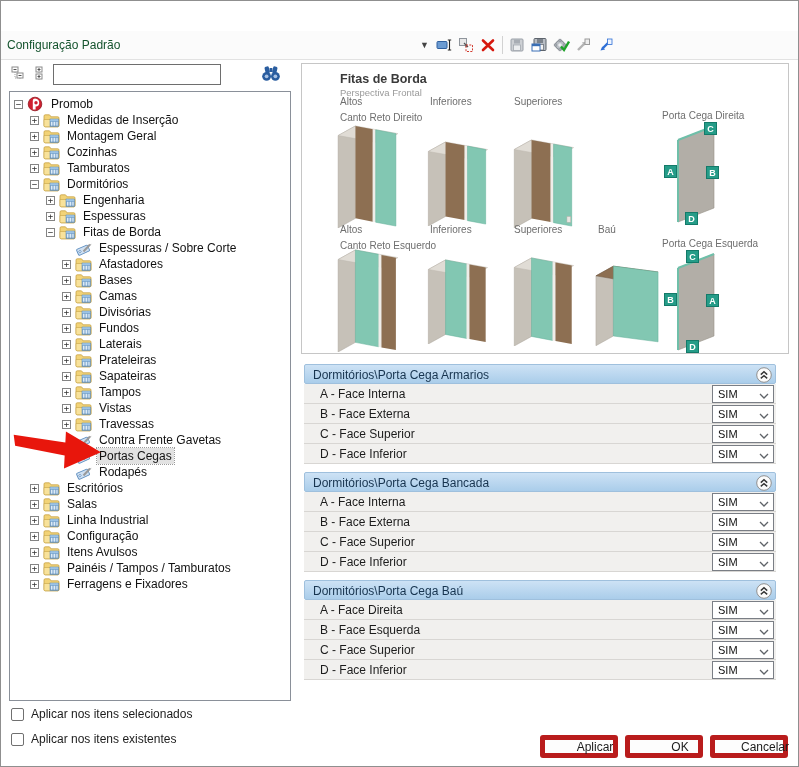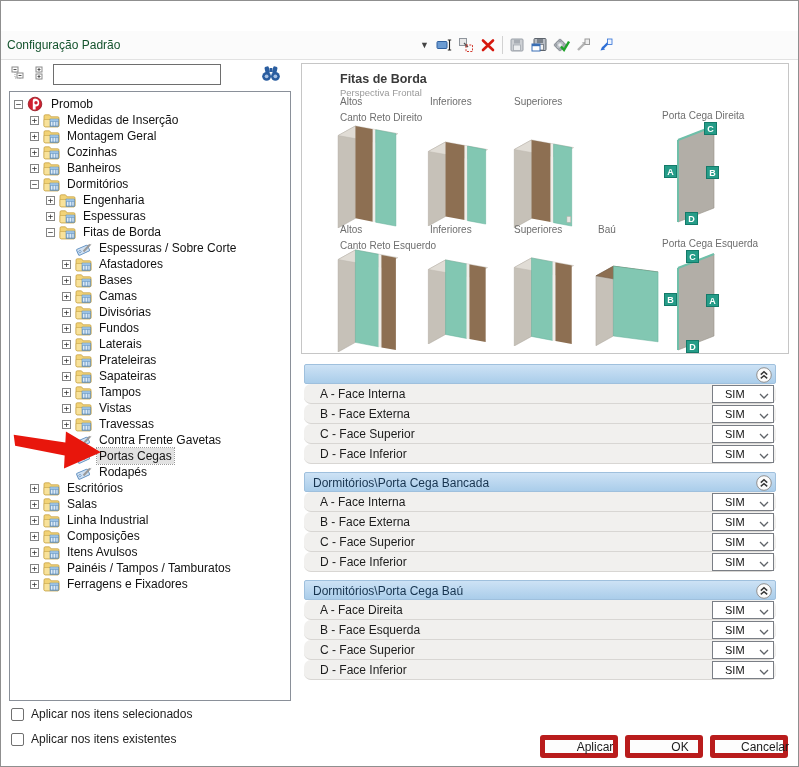--- a/index.html
+++ b/index.html
@@ -44,24 +44,24 @@
   .dg-title { font-size: 12.5px; font-weight: bold; color: #3a3a3a; }
   .dg-sub { font-size: 9.5px; color: #9a9a9a; }
   .dg-lab { font-size: 10px; color: #6e6e6e; white-space: nowrap; }
   .pl { position: absolute; width: 13px; height: 13px; background: #259c88; border: 1px solid #137a69; color: #fff; font-size: 9px; font-weight: bold; text-align: center; line-height: 12px; }
 
   
   .sections { margin-top: 10px; margin-left: 3px; width: 472px; }
   .section { margin-bottom: 8px; }
   .sec-head { position: relative; height: 20px; line-height: 20px; background: linear-gradient(#cde2f5, #aacdea); border: 1px solid #9fc0dd; border-radius: 2px; font-size: 12px; color: #17344f; padding-left: 8px; }
   .sec-collapse { position: absolute; right: 3px; top: 2px; width: 16px; height: 16px; }
-  .sec-row { display: flex; align-items: center; height: 20px; background: #f1f0ee; border-bottom: 1px solid #d8d6d3; border-radius: 7px; }
+  .sec-row { display: flex; align-items: center; height: 20px; background: #f1f0ee; border-bottom: 1px solid #d8d6d3; }
   .sec-row .rlabel { flex: 1; font-size: 12px; color: #1c1c1c; padding-left: 16px; }
   .vsel { width: 62px; height: 18px; background: #fff; border: 1px solid #7a7e85; display: flex; align-items: center; margin-right: 2px; }
-  .vsel .vtxt { flex: 1; font-size: 11px; color: #111; padding-left: 12px; }
+  .vsel .vtxt { flex: 1; font-size: 11px; color: #111; padding-left: 5px; }
   .vsel svg { margin-right: 4px; }
 
   
   .chkrow { position: absolute; left: 10px; display: flex; align-items: center; }
   .chkrow .box { width: 13px; height: 13px; border: 1px solid #707070; border-radius: 2px; background: #fff; margin-right: 7px; }
   .chkrow .clabel { font-size: 12px; color: #1c1c1c; }
   .btnrow { position: absolute; right: 10px; top: 734px; display: flex; gap: 7px; }
   .pbtn { width: 78px; height: 23px; background: #fdfdfd; border: 5px solid #b91c1c; border-radius: 3px; font-size: 12px; color: #1c1c1c; display: flex; align-items: center; justify-content: center; padding-left: 32px; }
 </style>
 </head>
@@ -220,21 +220,21 @@
           <span class="xbox">+</span>
           <span class="ticon">
             <svg width="18" height="15" viewBox="0 0 18 15">
               <path d="M1,3.2 Q1,1.8 2.2,1.8 L6,1.8 Q6.8,1.8 7.1,2.4 L7.9,3.8 L14.8,3.8 Q16,3.8 16,5 L16,12.5 Q16,13.8 14.8,13.8 L2.2,13.8 Q1,13.8 1,12.5 Z" fill="#f2d377" stroke="#c6a245" stroke-width="0.8"></path>
               <path d="M1,6.5 L16,6.5 16,12.5 Q16,13.8 14.8,13.8 L2.2,13.8 Q1,13.8 1,12.5 Z" fill="#f8e29b" stroke="#c6a245" stroke-width="0.6"></path>
               <rect x="7.2" y="6.2" width="8" height="7" fill="#dcebf7" stroke="#4a7fb5" stroke-width="0.9"></rect>
               <path d="M7.2,8.4 h8 M10,6.2 v7 M12.8,6.2 v7" stroke="#4a7fb5" stroke-width="0.7"></path>
               <rect x="7.2" y="6.2" width="8" height="2.2" fill="#9cc3e5"></rect>
             </svg>
           </span>
-          <span class="tlabel">Banheiros</span>
+          <span class="tlabel">Tamburatos</span>
         </div>
         <div class="tree-row" style="padding-left: 20px;">
           <span class="xbox">−</span>
           <span class="ticon">
             <svg width="18" height="15" viewBox="0 0 18 15">
               <path d="M1,3.2 Q1,1.8 2.2,1.8 L6,1.8 Q6.8,1.8 7.1,2.4 L7.9,3.8 L14.8,3.8 Q16,3.8 16,5 L16,12.5 Q16,13.8 14.8,13.8 L2.2,13.8 Q1,13.8 1,12.5 Z" fill="#f2d377" stroke="#c6a245" stroke-width="0.8"></path>
               <path d="M1,6.5 L16,6.5 16,12.5 Q16,13.8 14.8,13.8 L2.2,13.8 Q1,13.8 1,12.5 Z" fill="#f8e29b" stroke="#c6a245" stroke-width="0.6"></path>
               <rect x="7.2" y="6.2" width="8" height="7" fill="#dcebf7" stroke="#4a7fb5" stroke-width="0.9"></rect>
               <path d="M7.2,8.4 h8 M10,6.2 v7 M12.8,6.2 v7" stroke="#4a7fb5" stroke-width="0.7"></path>
               <rect x="7.2" y="6.2" width="8" height="2.2" fill="#9cc3e5"></rect>
@@ -523,21 +523,21 @@
           <span class="xbox">+</span>
           <span class="ticon">
             <svg width="18" height="15" viewBox="0 0 18 15">
               <path d="M1,3.2 Q1,1.8 2.2,1.8 L6,1.8 Q6.8,1.8 7.1,2.4 L7.9,3.8 L14.8,3.8 Q16,3.8 16,5 L16,12.5 Q16,13.8 14.8,13.8 L2.2,13.8 Q1,13.8 1,12.5 Z" fill="#f2d377" stroke="#c6a245" stroke-width="0.8"></path>
               <path d="M1,6.5 L16,6.5 16,12.5 Q16,13.8 14.8,13.8 L2.2,13.8 Q1,13.8 1,12.5 Z" fill="#f8e29b" stroke="#c6a245" stroke-width="0.6"></path>
               <rect x="7.2" y="6.2" width="8" height="7" fill="#dcebf7" stroke="#4a7fb5" stroke-width="0.9"></rect>
               <path d="M7.2,8.4 h8 M10,6.2 v7 M12.8,6.2 v7" stroke="#4a7fb5" stroke-width="0.7"></path>
               <rect x="7.2" y="6.2" width="8" height="2.2" fill="#9cc3e5"></rect>
             </svg>
           </span>
-          <span class="tlabel">Composições</span>
+          <span class="tlabel">Configuração</span>
         </div>
         <div class="tree-row" style="padding-left: 20px;">
           <span class="xbox">+</span>
           <span class="ticon">
             <svg width="18" height="15" viewBox="0 0 18 15">
               <path d="M1,3.2 Q1,1.8 2.2,1.8 L6,1.8 Q6.8,1.8 7.1,2.4 L7.9,3.8 L14.8,3.8 Q16,3.8 16,5 L16,12.5 Q16,13.8 14.8,13.8 L2.2,13.8 Q1,13.8 1,12.5 Z" fill="#f2d377" stroke="#c6a245" stroke-width="0.8"></path>
               <path d="M1,6.5 L16,6.5 16,12.5 Q16,13.8 14.8,13.8 L2.2,13.8 Q1,13.8 1,12.5 Z" fill="#f8e29b" stroke="#c6a245" stroke-width="0.6"></path>
               <rect x="7.2" y="6.2" width="8" height="7" fill="#dcebf7" stroke="#4a7fb5" stroke-width="0.9"></rect>
               <path d="M7.2,8.4 h8 M10,6.2 v7 M12.8,6.2 v7" stroke="#4a7fb5" stroke-width="0.7"></path>
               <rect x="7.2" y="6.2" width="8" height="2.2" fill="#9cc3e5"></rect>
@@ -662,21 +662,21 @@
         <path d="M4,20 L4,102" stroke="#6fbfa9" stroke-width="2"></path>
       </svg>
       <div class="pl" style="left:384px;top:186px">C</div>
       <div class="pl" style="left:362px;top:229px">B</div>
       <div class="pl" style="left:404px;top:230px">A</div>
       <div class="pl" style="left:384px;top:276px">D</div>
     </div>
 
     <div class="sections" id="sections">
         <div class="section">
-          <div class="sec-head"><span class="sec-collapse"><svg width="16" height="16" viewBox="0 0 16 16">
+          <div class="sec-head"><span>Dormitórios\Porta Cega Armarios</span><span class="sec-collapse"><svg width="16" height="16" viewBox="0 0 16 16">
                 <circle cx="8" cy="8" r="7.3" fill="#fbfbfb" stroke="#8f8f8f"></circle>
                 <path d="M4.8,7.6 8,4.8 11.2,7.6" fill="none" stroke="#333" stroke-width="1.4"></path>
                 <path d="M4.8,11.4 8,8.6 11.2,11.4" fill="none" stroke="#333" stroke-width="1.4"></path>
               </svg></span></div>
           <div class="sec-row">
             <span class="rlabel">A - Face Interna</span>
             <div class="vsel">
               <span class="vtxt">SIM</span>
               <span><svg width="10" height="6" viewBox="0 0 10 6">
                   <path d="M1,1 5,5 9,1" fill="none" stroke="#5f6368" stroke-width="1.3"></path>

